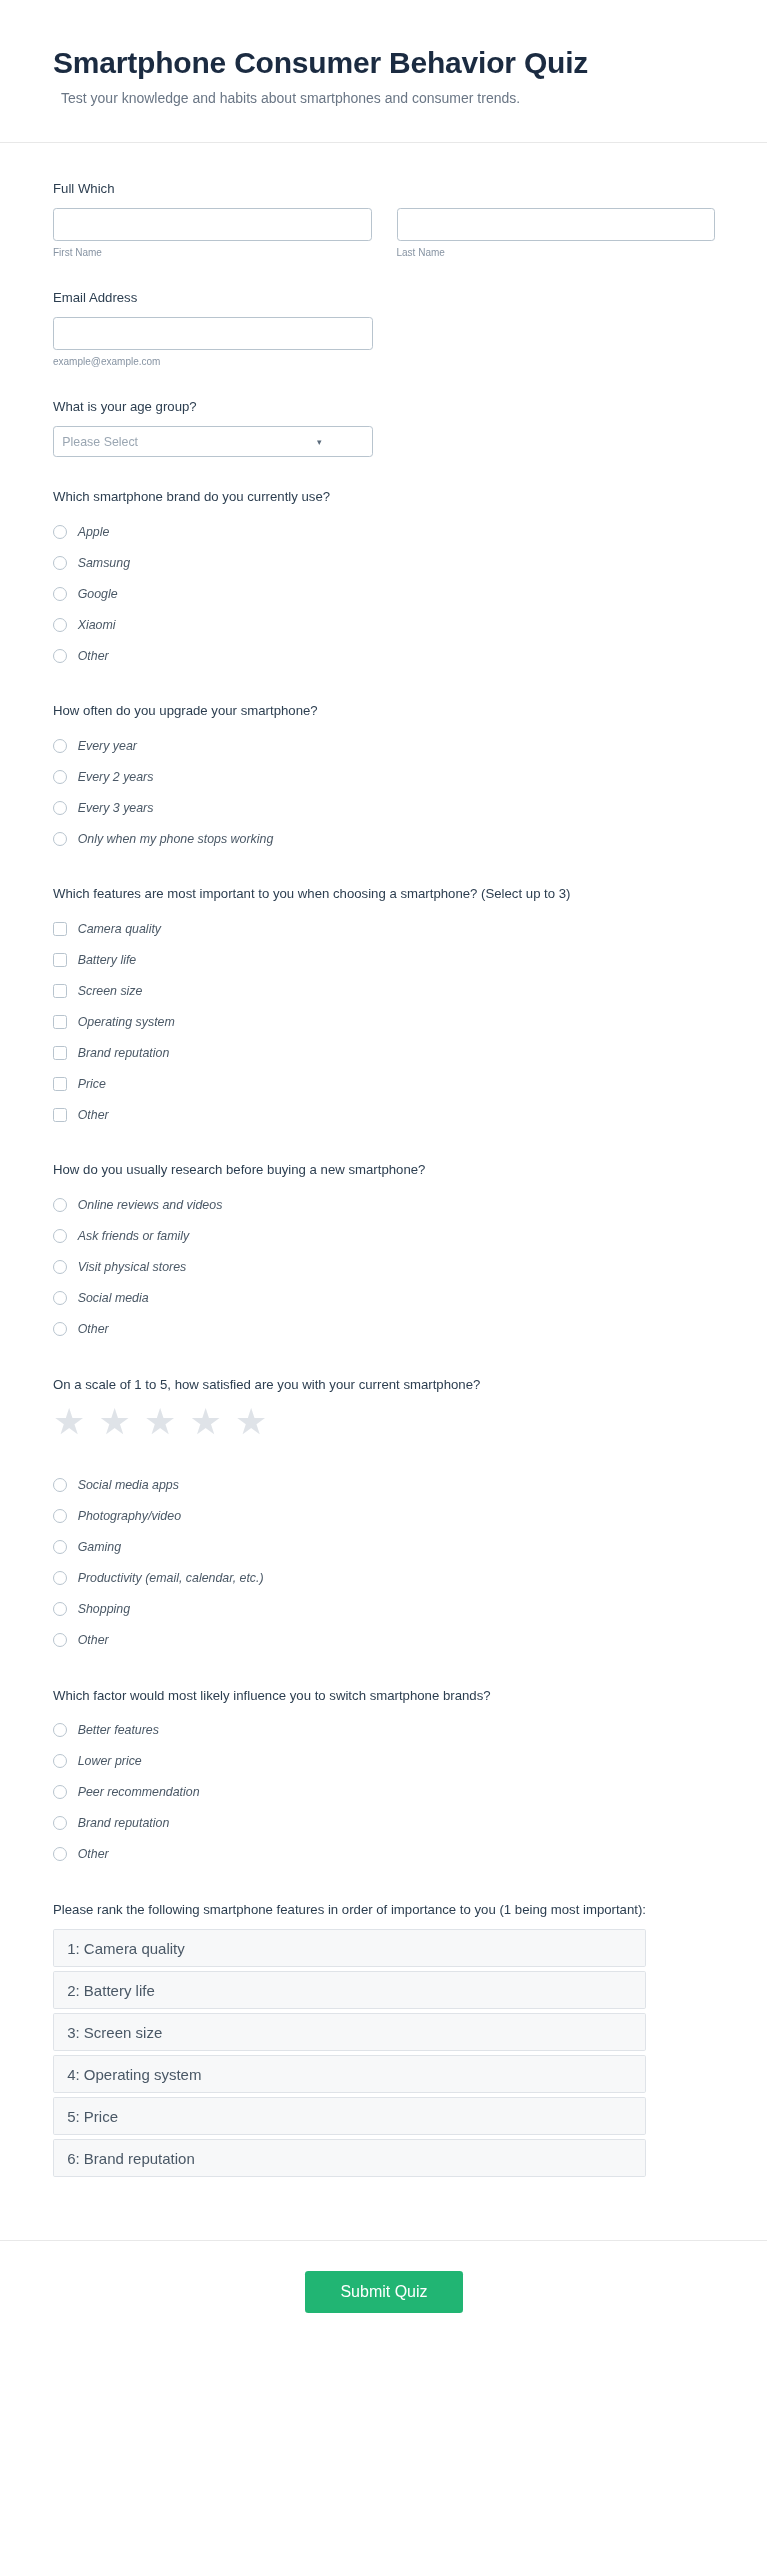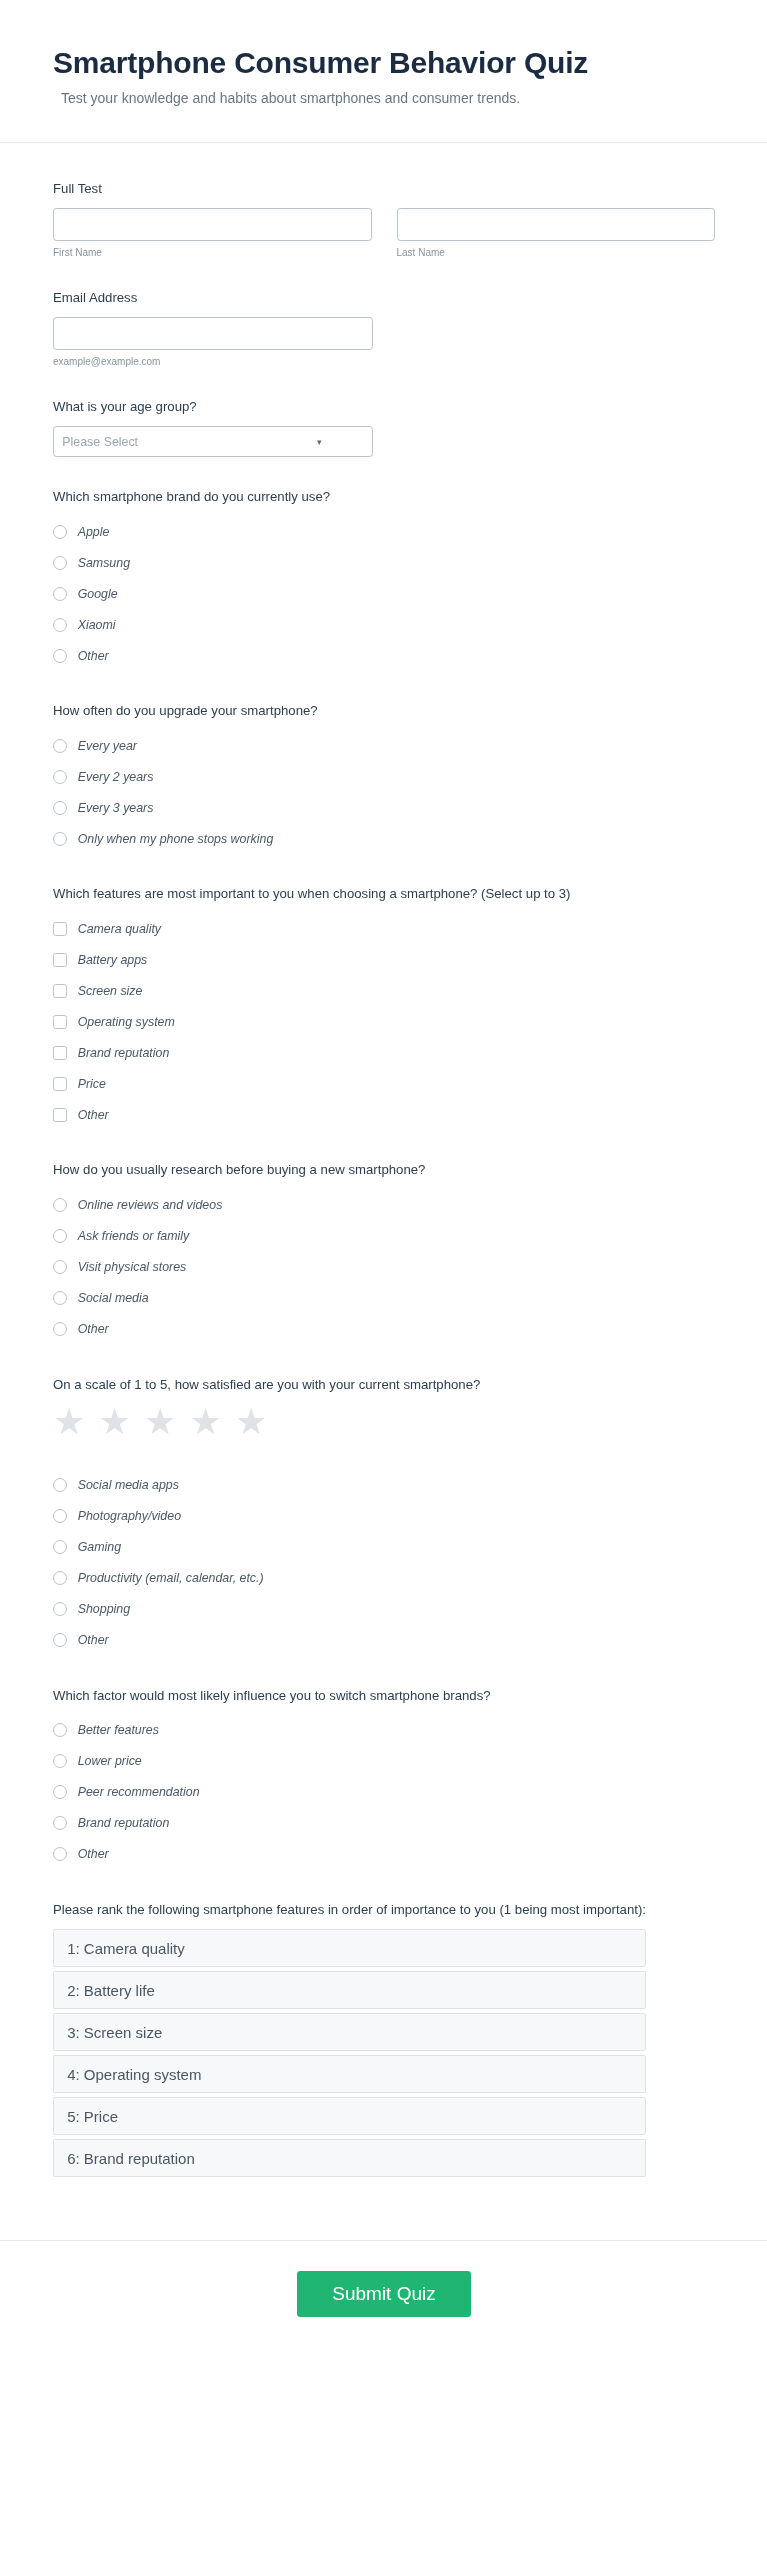--- a/index.html
+++ b/index.html
@@ -165,40 +165,40 @@
   .form-footer {
     border-top: 0.8px solid #e8e8e8;
     padding: 30px 0 40px 0;
     text-align: center;
   }
   .submit-button {
     background: #21b573;
     color: #ffffff;
     border: none;
     border-radius: 3.3px;
-    font-size: 19px;
+    font-size: 16px;
     padding: 11.6px 35px;
     cursor: pointer;
     font-family: "Liberation Sans", sans-serif;
   }
 </style>
 </head>
 <body>
 
 <div class="page">
 
   <div class="form-header">
     <h1 class="form-title">Smartphone Consumer Behavior Quiz</h1>
     <p class="form-subtitle">Test your knowledge and habits about smartphones and consumer trends.</p>
   </div>
 
   <div class="form-body">
 
     <div class="field-block">
-      <div class="field-label">Full Test</div>
+      <div class="field-label">Full Which</div>
       <div class="name-row">
         <div class="name-col">
           <input class="text-input" type="text" placeholder="" style="">
           <div class="sub-label">First Name</div>
         </div>
         <div class="name-col">
           <input class="text-input" type="text" placeholder="" style="">
           <div class="sub-label">Last Name</div>
         </div>
       </div>
@@ -270,21 +270,21 @@
 
     <div class="field-block">
       <div class="field-label">Which features are most important to you when choosing a smartphone? (Select up to 3)</div>
       <div class="choice-list">
         <div class="choice">
           <span class="check-mark"></span>
           <span class="choice-label">Camera quality</span>
         </div>
         <div class="choice">
           <span class="check-mark"></span>
-          <span class="choice-label">Battery apps</span>
+          <span class="choice-label">Battery life</span>
         </div>
         <div class="choice">
           <span class="check-mark"></span>
           <span class="choice-label">Screen size</span>
         </div>
         <div class="choice">
           <span class="check-mark"></span>
           <span class="choice-label">Operating system</span>
         </div>
         <div class="choice">

